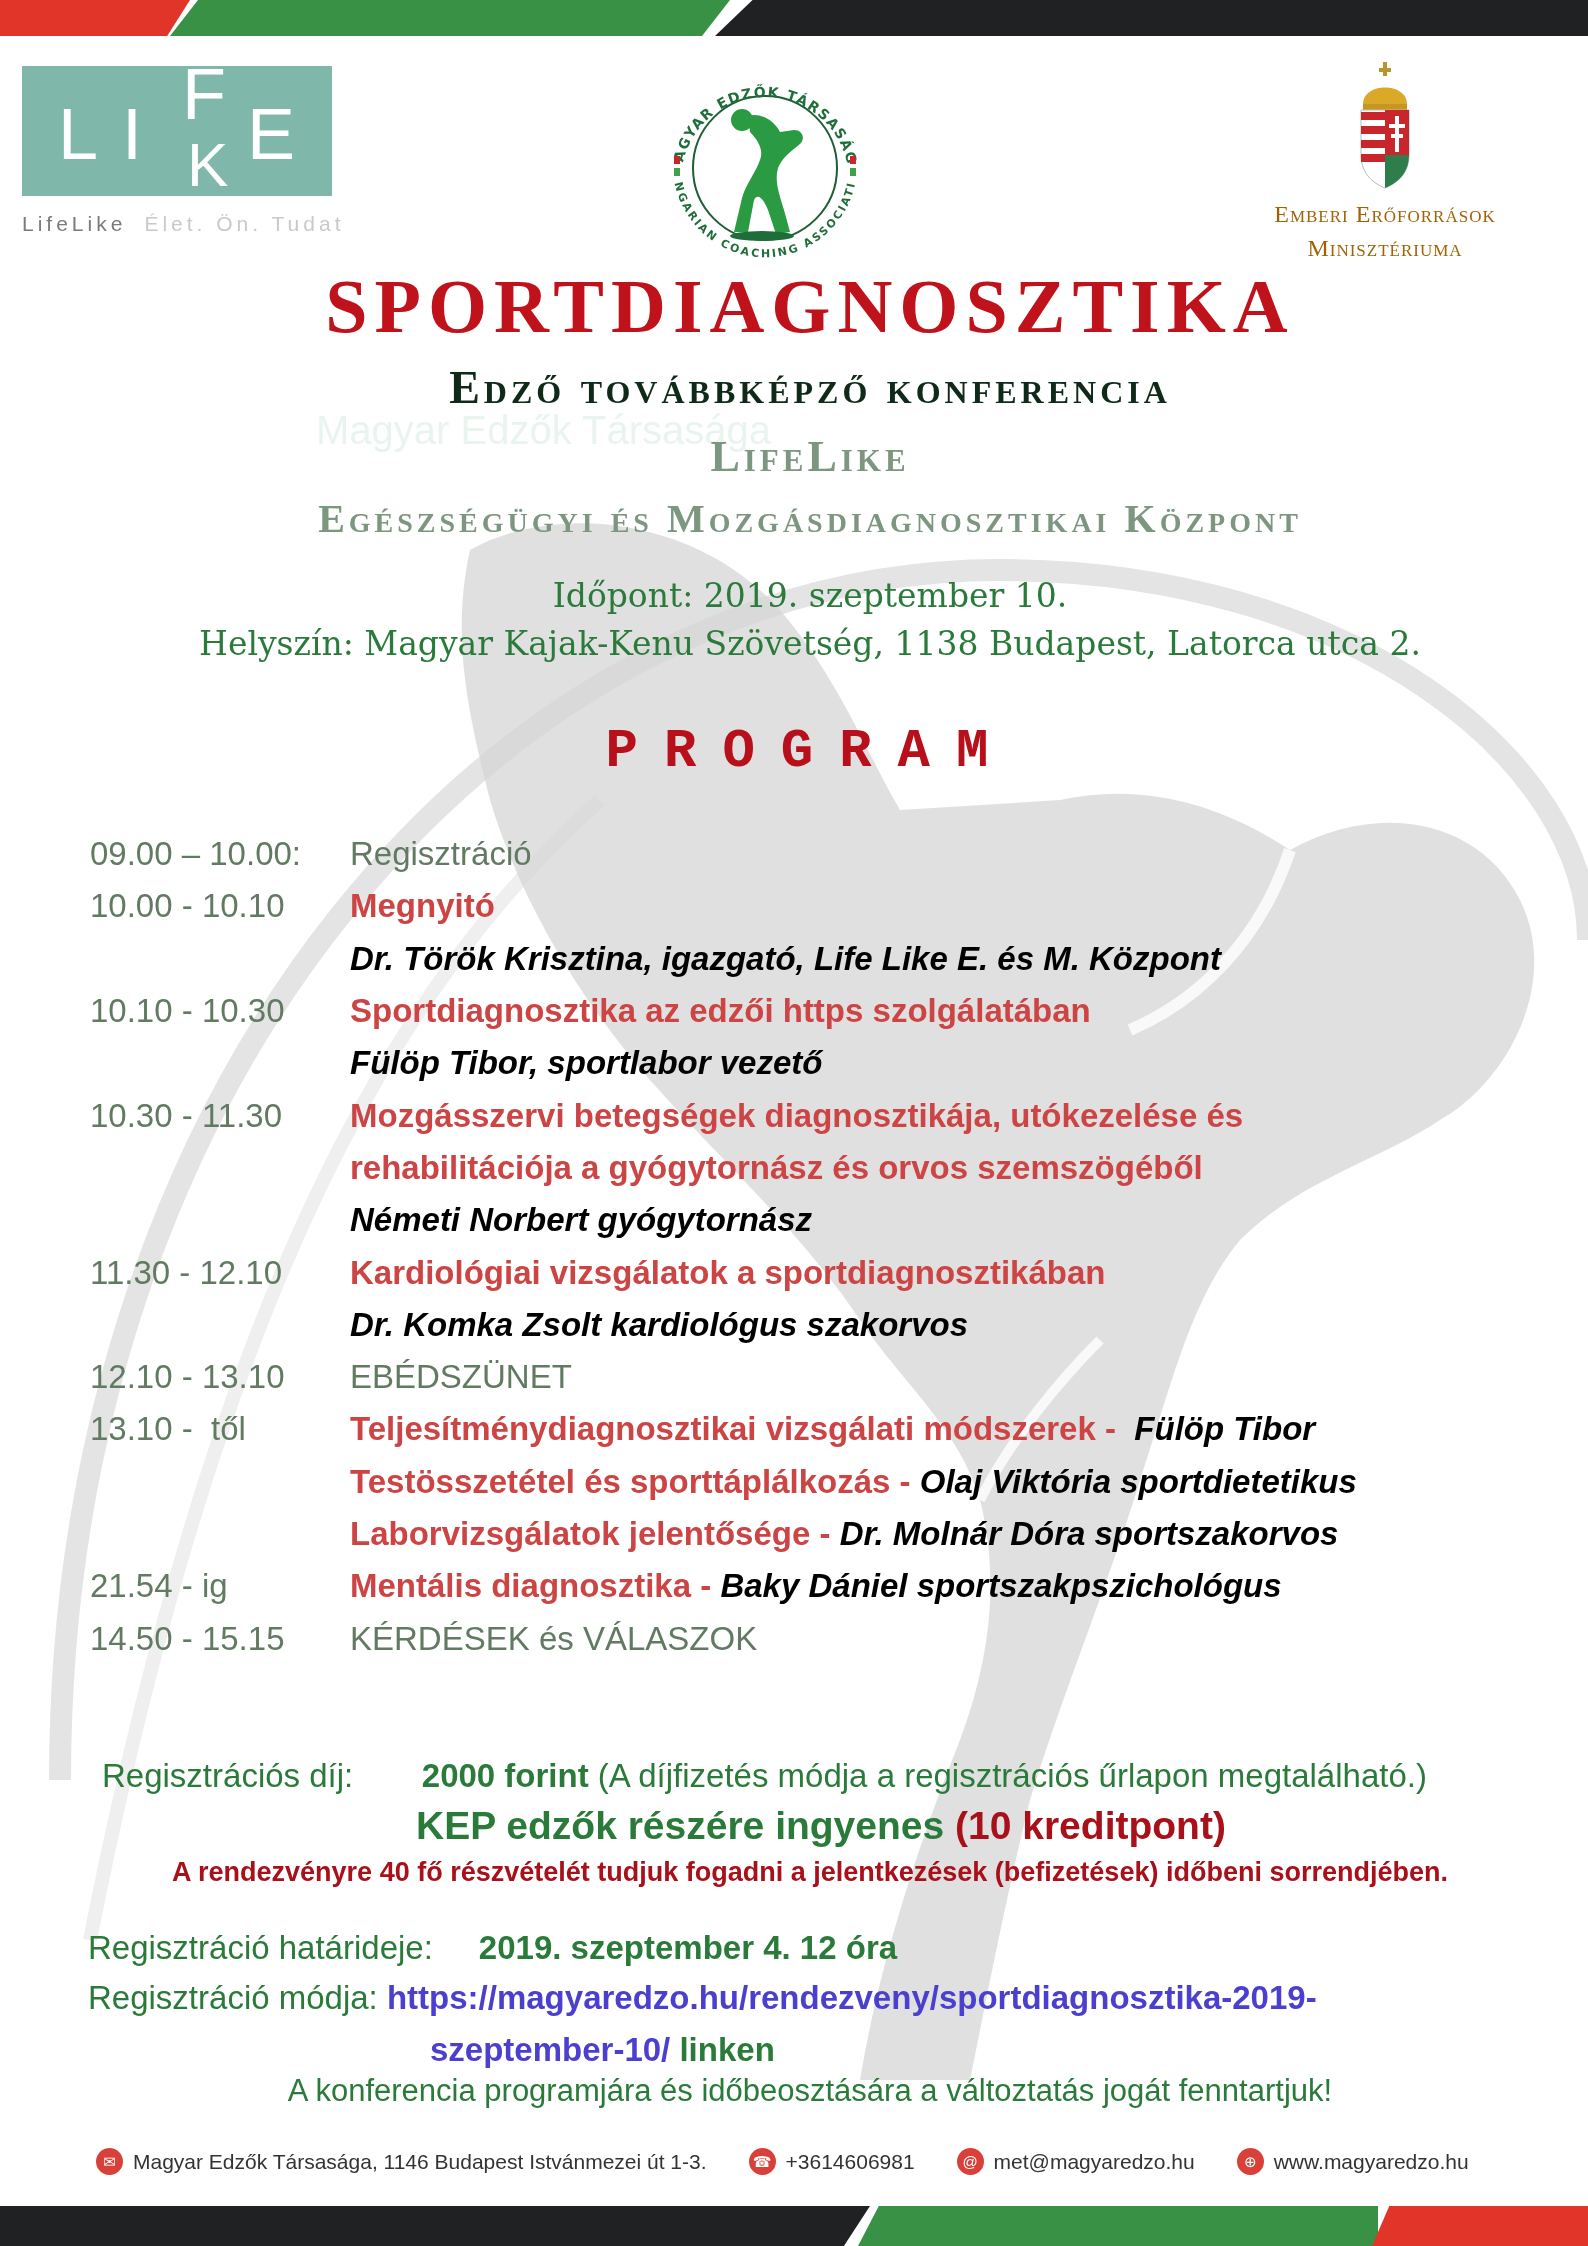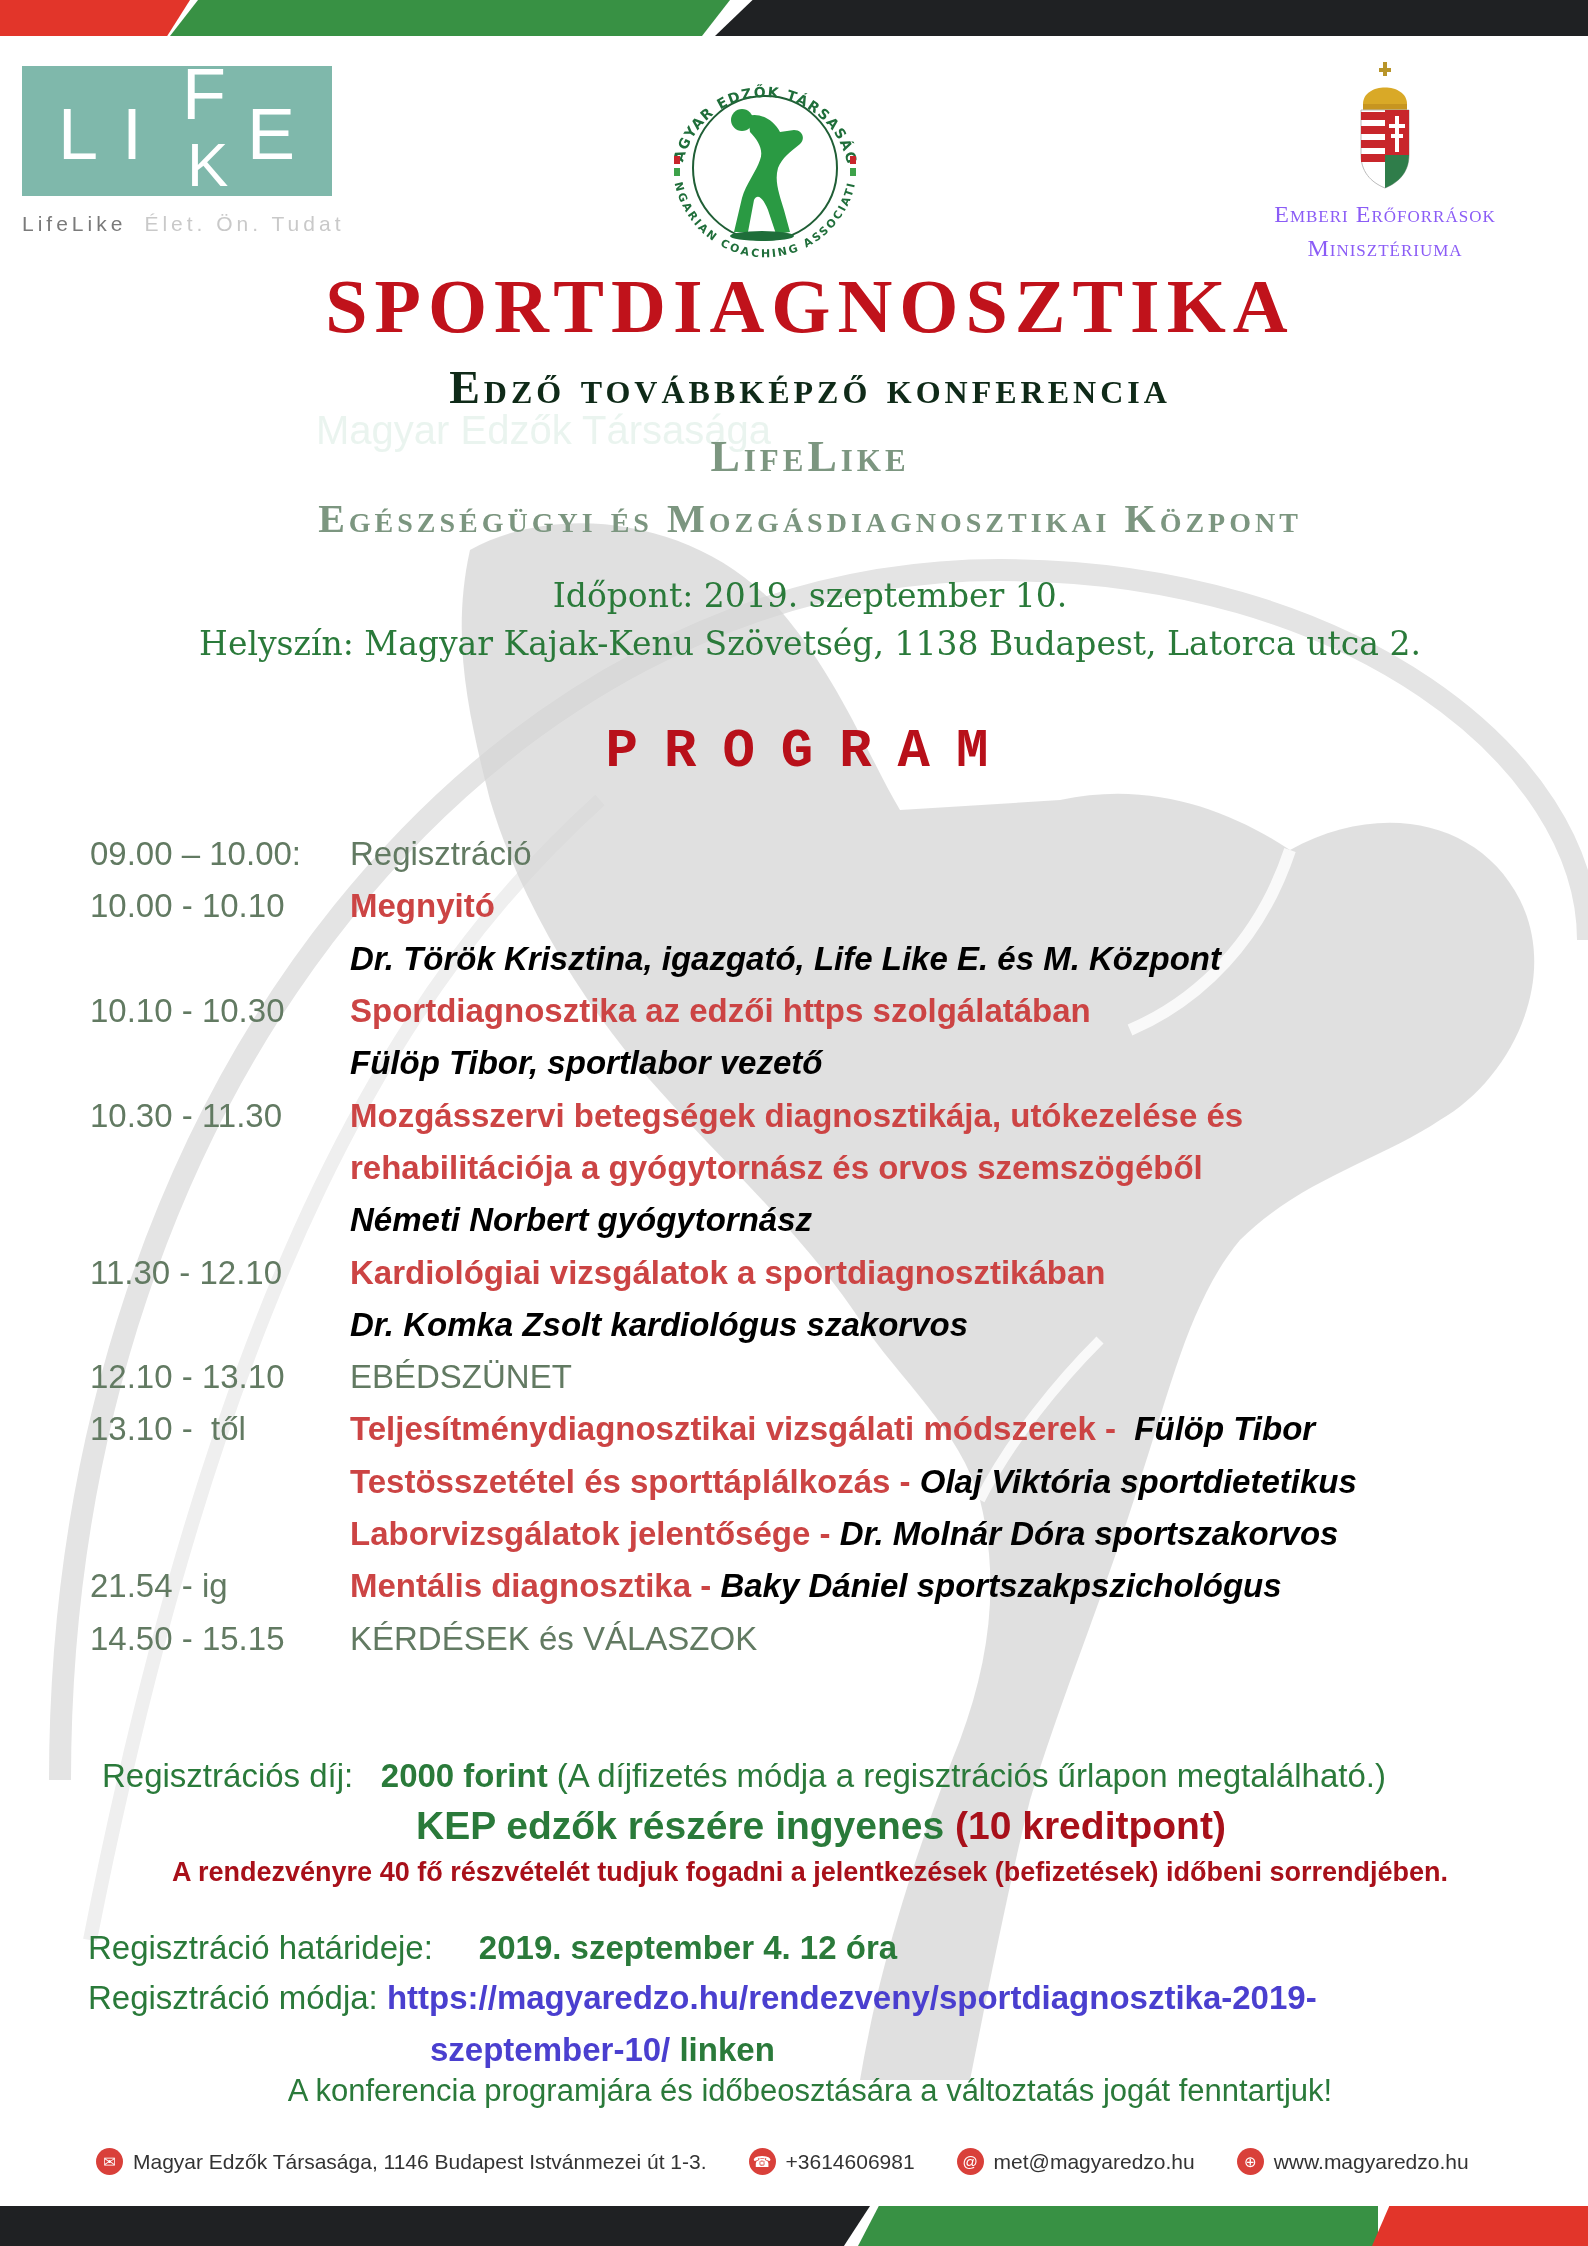--- a/index.html
+++ b/index.html
@@ -20,21 +20,21 @@
   .content { position: absolute; left: 0; top: 0; width: 1588px; height: 2246px; z-index: 1; }
 
   
   .logo-life { position: absolute; left: 22px; top: 66px; width: 310px; height: 130px; background: #7fb8ab; }
   .logo-life .ltr { position: absolute; color: #fff; font-family: "Liberation Sans", sans-serif; font-size: 72px; line-height: 1; }
   .logo-life-tag { position: absolute; left: 22px; top: 212px; font-size: 21px; letter-spacing: 4px; color: #7a7a7a; font-family: "Liberation Sans", sans-serif; }
   .logo-life-tag .faint { color: #c9c9c9; margin-left: 18px; }
 
   .logo-met { position: absolute; left: 660px; top: 60px; width: 210px; height: 200px; }
   .logo-emmi { position: absolute; left: 1240px; top: 60px; width: 290px; height: 200px; text-align: center; }
-  .emmi-text { font-family: "Liberation Serif", serif; font-size: 24px; color: #8b5cf6; letter-spacing: 1px; line-height: 28px; margin-top: 6px; }
+  .emmi-text { font-family: "Liberation Serif", serif; font-size: 24px; color: #a16207; letter-spacing: 1px; line-height: 28px; margin-top: 6px; }
 
   
   .center { position: absolute; left: 0; width: 1588px; text-align: center; padding-left: 16px; }
   .t-main { top: 262px; font-family: "Liberation Serif", serif; font-size: 76px; font-weight: bold; color: #c0121b; letter-spacing: 7px; line-height: 88px; }
   .t-sub { top: 360px; font-family: "Liberation Serif", serif; font-size: 46px; font-weight: bold; color: #0f2a18; letter-spacing: 4px; font-variant: small-caps; line-height: 56px; }
   .t-ghost { top: 408px; left: 300px; width: 700px; text-align: left; font-family: "Liberation Sans", sans-serif; font-size: 40px; color: rgba(225,240,232,0.7); }
   .t-lifelike { top: 430px; font-family: "Liberation Serif", serif; font-size: 44px; font-weight: bold; color: #7c9680; letter-spacing: 4px; font-variant: small-caps; line-height: 54px; }
   .t-center { top: 492px; font-family: "Liberation Serif", serif; font-size: 40px; font-weight: bold; color: #7c9680; letter-spacing: 4px; font-variant: small-caps; line-height: 54px; }
 
   .info { font-family: "DejaVu Serif", serif; font-size: 33px; color: #2a7a3a; line-height: 48px; }
@@ -47,21 +47,21 @@
   .program { position: absolute; left: 90px; top: 828px; width: 1450px; }
   .row { display: flex; height: 52.3px; align-items: center; }
   .time { width: 260px; flex: none; font-size: 33px; color: #627a62; white-space: pre; }
   .desc { font-size: 33px; white-space: pre; }
   .red { color: #cc4444; font-weight: bold; }
   .grn { color: #000000; font-weight: bold; font-style: italic; margin-top: 29px; }
   .plain { color: #627a62; }
 
   
   .reg1 { top: 1750px; font-size: 33px; color: #2a7a3a; line-height: 52px; left: 86px; width: auto; text-align: left; }
-  .reg1 b { font-weight: bold; }
+  .reg1 b { font-weight: bold; margin-left: 41px; }
   .reg2 { top: 1800px; font-size: 39px; color: #2a7a3a; font-weight: bold; line-height: 52px; left: 400px; width: auto; text-align: left; }
   .reg2 .darkred { color: #a8101a; }
   .reg3 { top: 1850px; font-size: 27px; color: #a8101a; font-weight: bold; line-height: 44px; }
   .reg4 { top: 1922px; left: 72px; width: auto; text-align: left; font-size: 33px; color: #2a7a3a; line-height: 52px; }
   .reg4 b { font-weight: bold; margin-left: 46px; }
   .reg5 { top: 1972px; left: 72px; width: auto; text-align: left; font-size: 33px; color: #2a7a3a; line-height: 52px; }
   .reg5 .link { color: #4a3fcf; font-weight: bold; }
   .reg6 { top: 2024px; left: 414px; width: auto; text-align: left; font-size: 33px; line-height: 52px; font-weight: bold; }
   .reg6 .link { color: #4a3fcf; }
   .reg6 .gr { color: #2a7a3a; }

